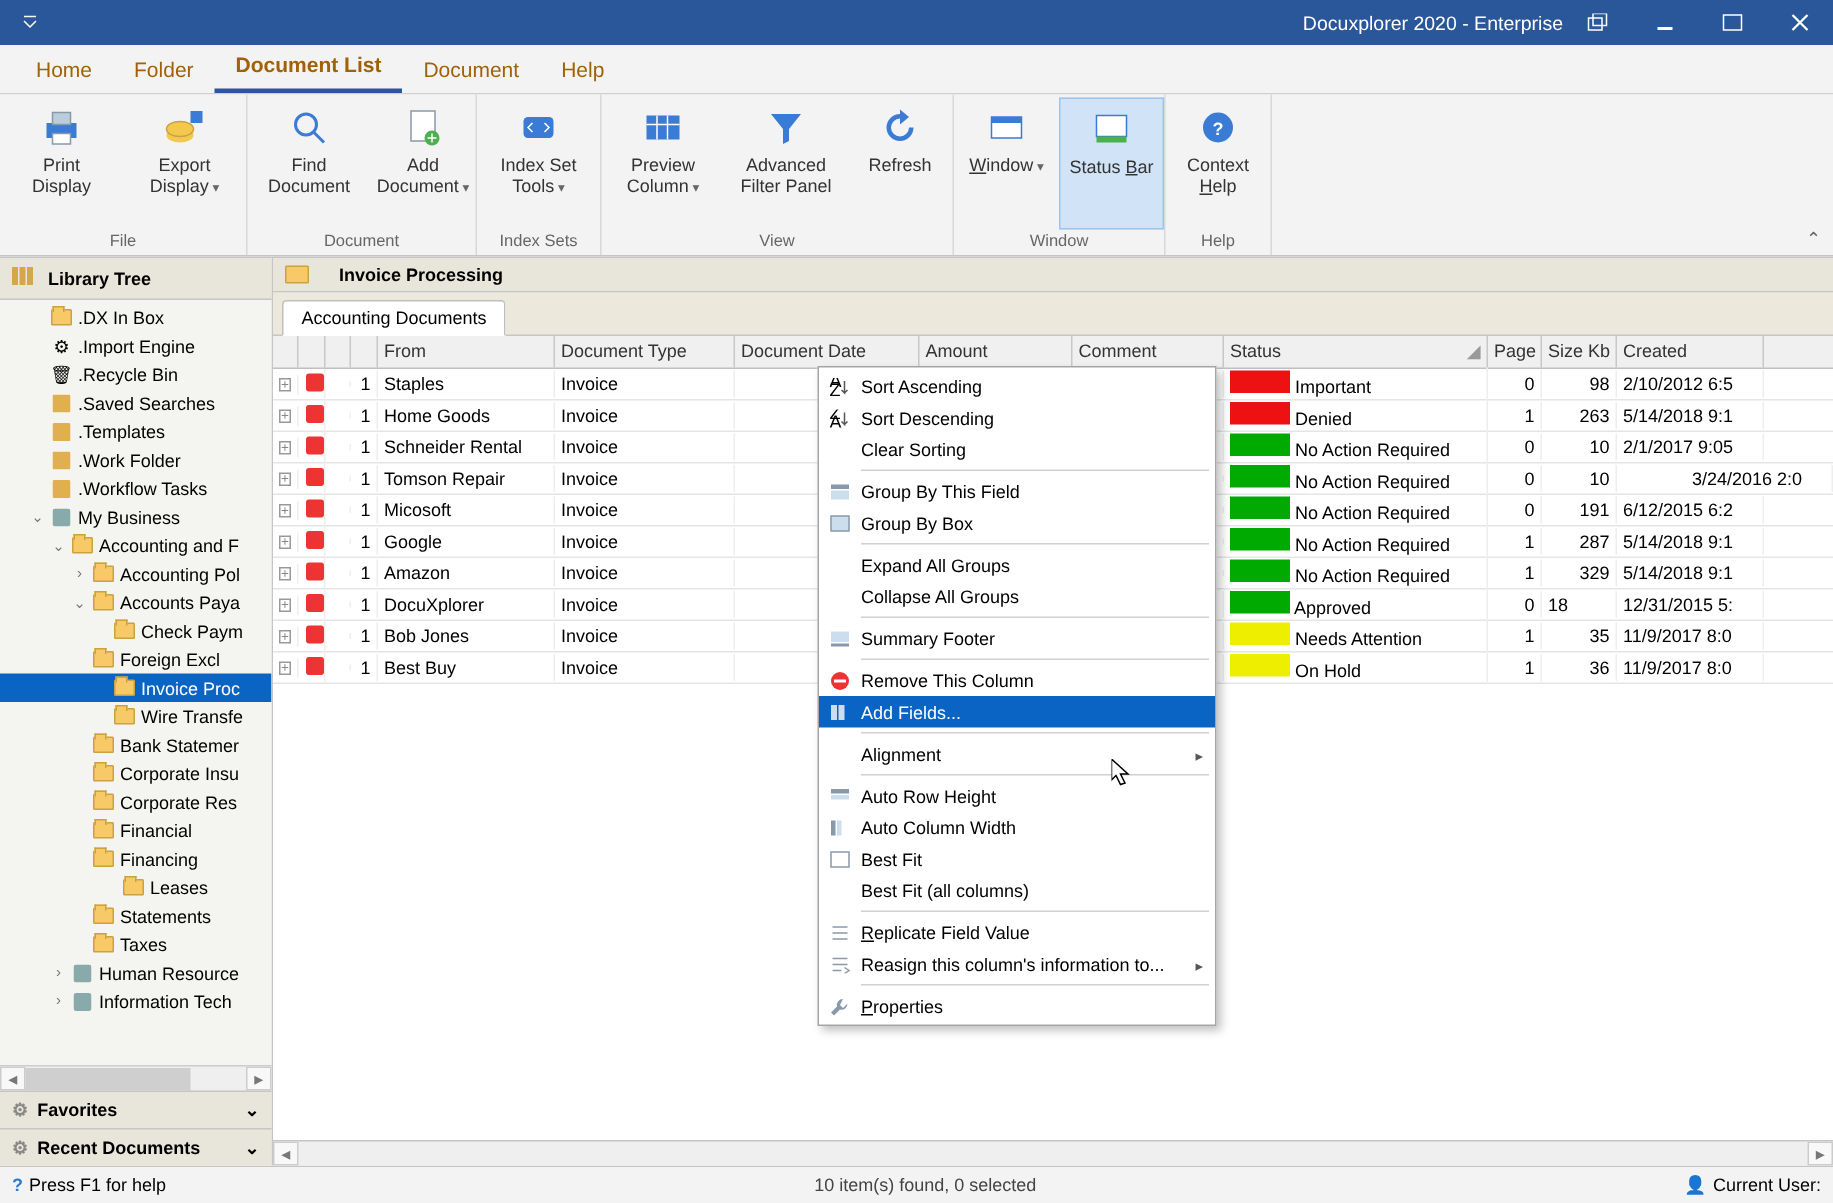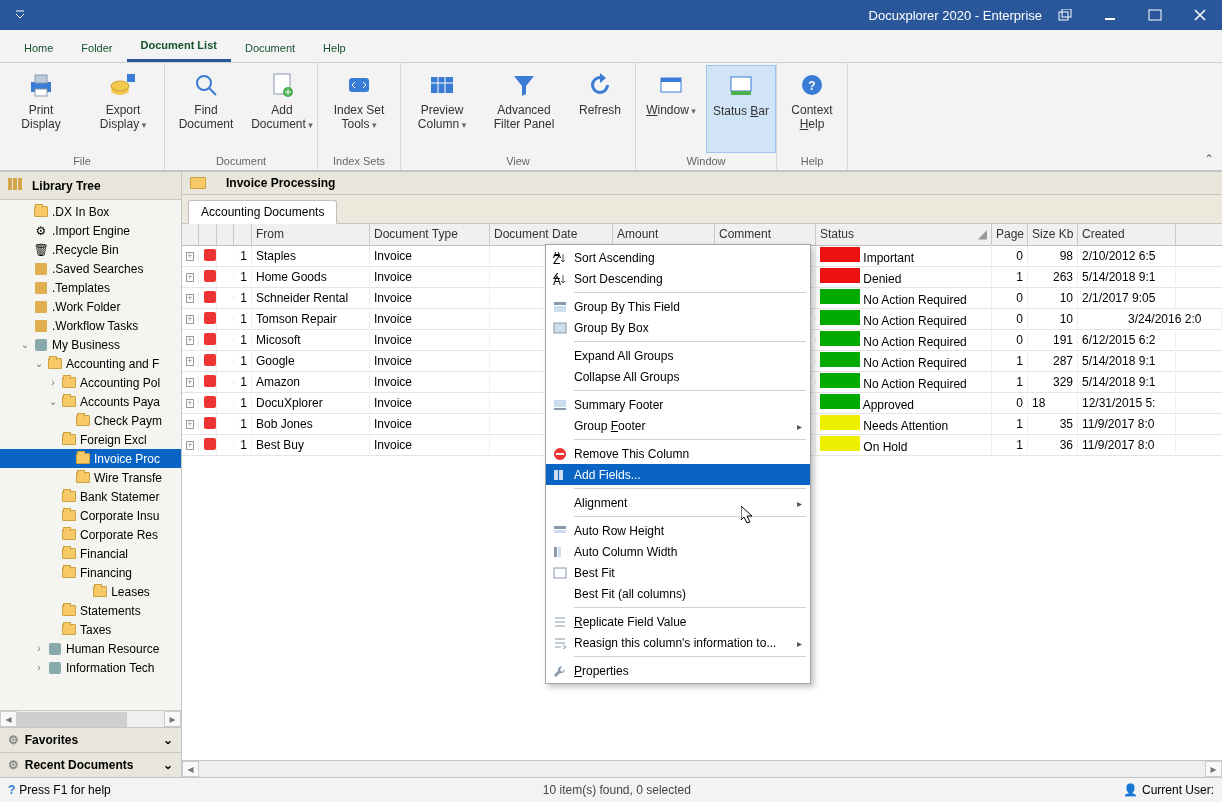--- a/index.html
+++ b/index.html
@@ -3,21 +3,21 @@
 <meta charset="utf-8">
 <style>
 * { box-sizing: border-box; margin: 0; padding: 0; font-family: "Segoe UI", Tahoma, sans-serif; font-size: 12px; }
 body { width: 1222px; height: 802px; overflow: hidden; background: #fff; position: relative; }
 .titlebar { height: 30px; background: #2a579a; color: #fff; display: flex; align-items: center; }
 .titlebar .qat { width: 40px; display:flex; justify-content:center; }
 .titlebar .title { flex: 1; text-align: right; font-size: 13px; }
 .titlebar .wbtns { display: flex; }
 .titlebar .wbtn { width: 45px; height: 30px; display: flex; align-items: center; justify-content: center; cursor: pointer; }
 .menubar { height: 33px; background: #f3f3f3; display: flex; align-items: flex-end; padding: 0 10px; border-bottom: 1px solid #d0d0d0; }
-.menubar .mtab { padding: 6px 14px 8px; color: #14532d; cursor: pointer; font-size: 11px; }
+.menubar .mtab { padding: 6px 14px 8px; color: #a16207; cursor: pointer; font-size: 14px; }
 .menubar .mtab.active { font-weight: 600; border-bottom: 3px solid #2a579a; }
 .ribbon { height: 108px; background: #f3f3f3; border-bottom: 1px solid #c5c5c5; display: flex; position:relative; }
 .rgroup { display: flex; flex-direction: column; align-items: center; border-right: 1px solid #d8d8d8; padding: 2px 0 0; }
 .rgroup .btns { display: flex; flex: 1; }
 .rgroup .glabel { font-size: 11px; color: #666; padding: 2px 0 3px; }
 .rbtn { width: 70px; display: flex; flex-direction: column; align-items: center; justify-content: flex-start; padding: 4px 2px; cursor: pointer; text-align: center; line-height: 1.15; }
 .rbtn.wide { width: 82px; }
 .rbtn.active { background: #d0e3f7; border: 1px solid #9ec4ee; }
 .rbtn .ricon { width: 32px; height: 32px; margin-bottom: 3px; display:flex; align-items:center; justify-content:center; }
 .rbtn .rlabel { font-size: 12px; color: #333; }
@@ -394,21 +394,21 @@
           </span>
           <span>Financial</span>
         </div>
         <div class="tnode" style="padding-left: 48px;">
           <span class="exp"></span>
           <span class="ticon">
             <span class="folder-ico"></span>
           </span>
           <span>Financing</span>
         </div>
-        <div class="tnode" style="padding-left: 48px; justify-content: center;">
+        <div class="tnode" style="padding-left: 68px;">
           <span class="exp"></span>
           <span class="ticon">
             <span class="folder-ico"></span>
           </span>
           <span>Leases</span>
         </div>
         <div class="tnode" style="padding-left: 48px;">
           <span class="exp"></span>
           <span class="ticon">
             <span class="folder-ico"></span>
@@ -714,20 +714,24 @@
     <div class="mi">
       <span class="micon">
         <svg width="14" height="12">
           <text x="0" y="6" font-size="6">Z</text>
           <text x="0" y="12" font-size="6">A</text>
           <path d="M10 2v8l-2-2m2 2l2-2" stroke="#555" fill="none"></path>
         </svg>
       </span>
       <span class="mlabel">Sort Descending</span>
     </div>
+    <div class="mi">
+      <span class="micon"></span>
+      <span class="mlabel">Clear Sorting</span>
+    </div>
     <div class="sep"></div>
     <div class="mi">
       <span class="micon">
         <svg width="14" height="12">
           <rect x="1" y="1" width="12" height="3" fill="#89a"></rect>
           <rect x="1" y="5" width="12" height="6" fill="#cde"></rect>
         </svg>
       </span>
       <span class="mlabel">Group By This Field</span>
     </div>
@@ -750,25 +754,20 @@
     </div>
     <div class="sep"></div>
     <div class="mi">
       <span class="micon">
         <svg width="14" height="12">
           <rect x="1" y="1" width="12" height="7" fill="#cde"></rect>
           <rect x="1" y="9" width="12" height="2" fill="#89a"></rect>
         </svg>
       </span>
       <span class="mlabel">Summary Footer</span>
-    </div>
-    <div class="mi">
-      <span class="micon"></span>
-      <span class="mlabel">Group <u class="acc">F</u>ooter</span>
-      <span class="sub"></span>
     </div>
     <div class="sep"></div>
     <div class="mi">
       <span class="micon">
         <svg width="14" height="14">
           <circle cx="7" cy="7" r="6" fill="#e33"></circle>
           <rect x="3" y="6" width="8" height="2" fill="#fff"></rect>
         </svg>
       </span>
       <span class="mlabel">Remove This Column</span>

